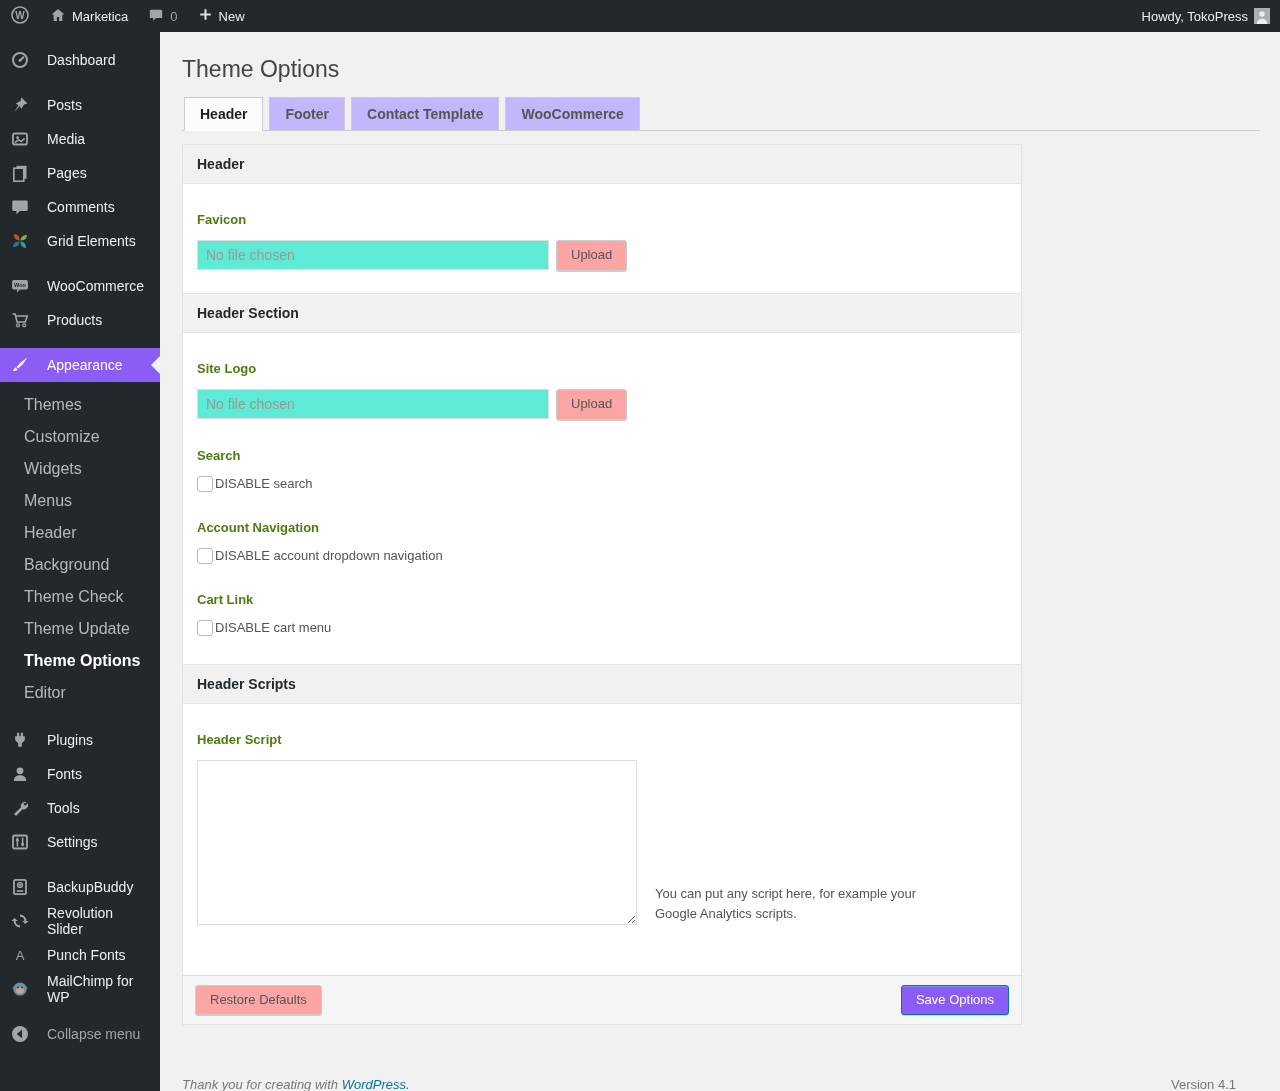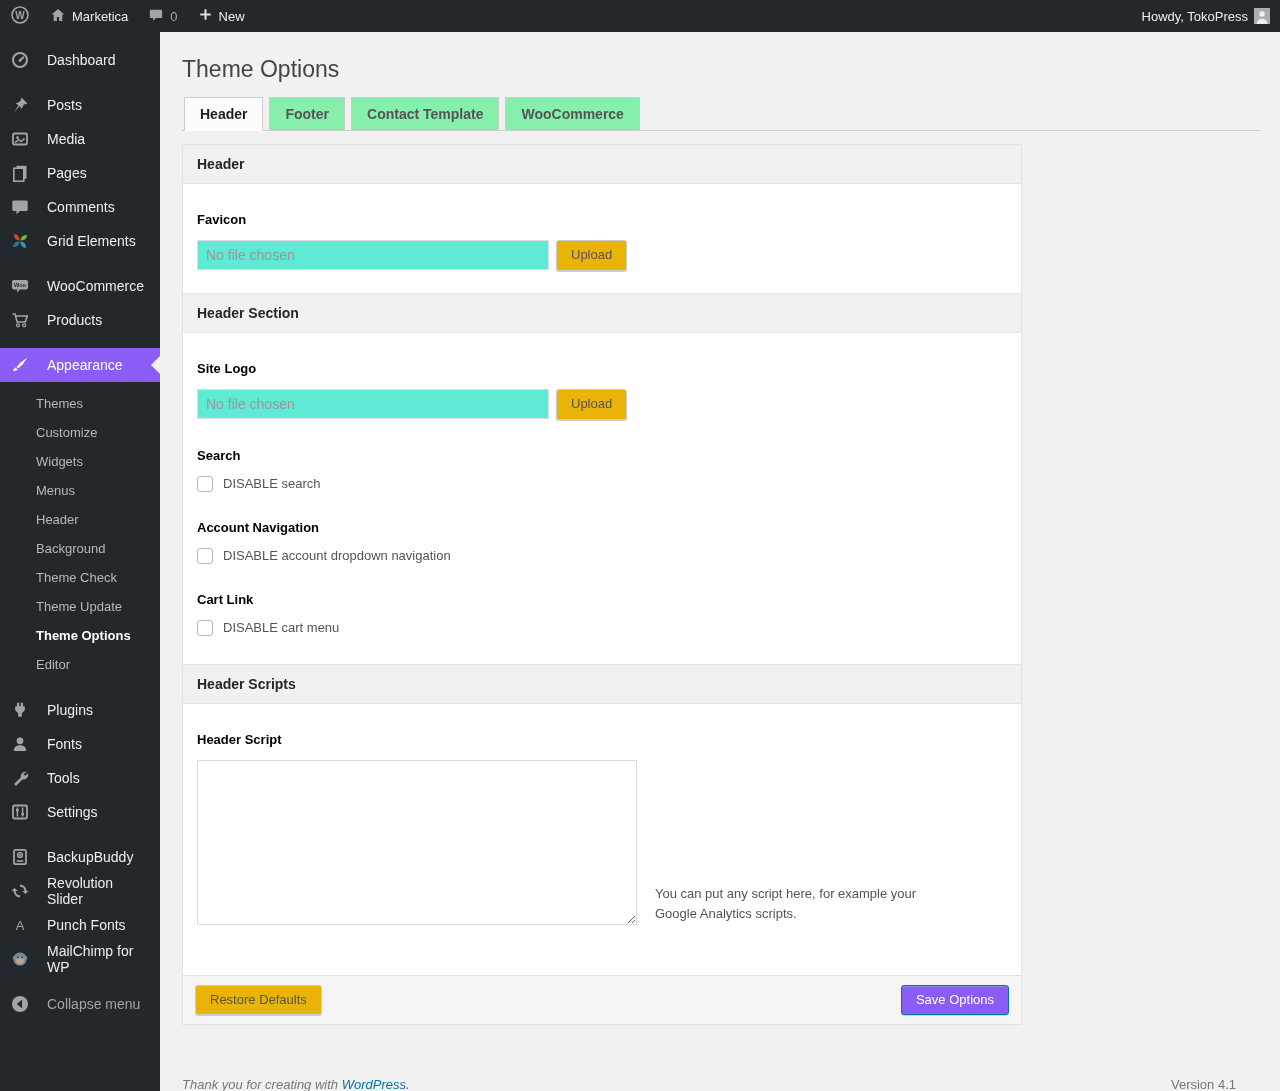--- a/index.html
+++ b/index.html
@@ -17,47 +17,47 @@
   
   .sidebar { position:fixed; top:32px; left:0; bottom:0; width:160px; background:#23282d; z-index:40; }
   .mi { height:34px; display:flex; align-items:center; gap:17px; padding:0 10px;
     color:#eee; font-size:14px; cursor:pointer; position:relative; }
   .mi .ico { width:20px; height:20px; flex:0 0 20px; display:inline-flex; }
   .gap { margin-top:11px; }
   .mi.active { background:#8b5cf6; color:#fff; }
   .mi.active::after { content:""; position:absolute; right:0; top:50%; margin-top:-9px;
     border:9px solid transparent; border-right-color:#f1f1f1; border-left-width:0; }
   .submenu { padding:7px 0 14px; }
-  .smi { padding:7px 0 7px 36px; font-size:13px; color:#b4b9be; cursor:pointer; }
+  .smi { padding:7px 0 7px 24px; font-size:16px; color:#b4b9be; cursor:pointer; }
   .smi.current { color:#fff; font-weight:bold; }
 
   
   .content { margin-left:160px; padding:46px 20px 0 22px; }
   h1.page-title { font-size:23px; font-weight:400; color:#444; padding:9px 0 12px; line-height:1.3; }
 
   .tabs { border-bottom:1px solid #ccc; padding-left:2px; }
-  .tab { display:inline-block; padding:8px 15px; margin:0 6px -1px 0; background:#86efac;
+  .tab { display:inline-block; padding:8px 15px; margin:0 6px -1px 0; background:#c4b5fd;
     border:1px solid #ccc; font-size:14px; font-weight:600; color:#555; cursor:pointer; text-decoration:none; }
   .tab.active { background:#fcfcfc; border-bottom-color:#fcfcfc; color:#191e23; }
 
   .panel { width:840px; margin-top:13px; background:#fff; border:1px solid #e3e3e3; }
   .section-bar { background:#f1f1f1; border-top:1px solid #e5e5e5; border-bottom:1px solid #e5e5e5;
     padding:11px 14px; font-size:14px; font-weight:600; color:#23282d; }
   .section-bar:first-child { border-top:none; }
   .pad { padding:0 14px; }
-  .field-label { display:block; margin-top:28px; font-size:13px; font-weight:bold; color:#000000; }
+  .field-label { display:block; margin-top:28px; font-size:13px; font-weight:bold; color:#4d7c0f; }
   .file-row { margin-top:13px; display:flex; align-items:center; }
   .file-input { width:352px; height:30px; border:1px solid #ddd; background:#5eead4;
     padding:4px 8px; font-size:14px; color:#555; font-family:"Liberation Sans", sans-serif; }
   .file-input::placeholder { color:#999; opacity:1; }
   .btn { display:inline-block; padding:5px 14px; font-size:13px; line-height:1.45; color:#555;
-    background:#eab308; border:1px solid #ccc; border-radius:3px; cursor:pointer;
+    background:#fca5a5; border:1px solid #ccc; border-radius:3px; cursor:pointer;
     box-shadow:0 1px 0 #ccc; font-family:"Liberation Sans", sans-serif; }
   .btn-upload { margin-left:7px; }
-  .check-row { margin-top:13px; display:flex; align-items:center; gap:10px; }
+  .check-row { margin-top:13px; display:flex; align-items:center; gap:2px; }
   .checkbox { width:16px; height:16px; background:#fff; border:1px solid #b4b9be; border-radius:3px;
     cursor:pointer; flex:0 0 16px; }
   .check-label { font-size:13px; color:#555; }
   .last-block { padding-bottom:28px; }
   .script-row { display:flex; margin-top:13px; padding-bottom:50px;align-items:flex-end; }
   .script-textarea { width:440px; height:165px; border:1px solid #ddd; resize:both;
     font-family:"DejaVu Sans Mono", monospace; font-size:13px; padding:6px; color:#333; }
   .script-desc { margin-left:18px; width:305px; font-size:13px; color:#555; line-height:1.55; padding-top:3px; }
   .panel-footer { display:flex; justify-content:space-between; align-items:center;
     background:#f5f5f5; border-top:1px solid #dedede; padding:9px 12px; }

